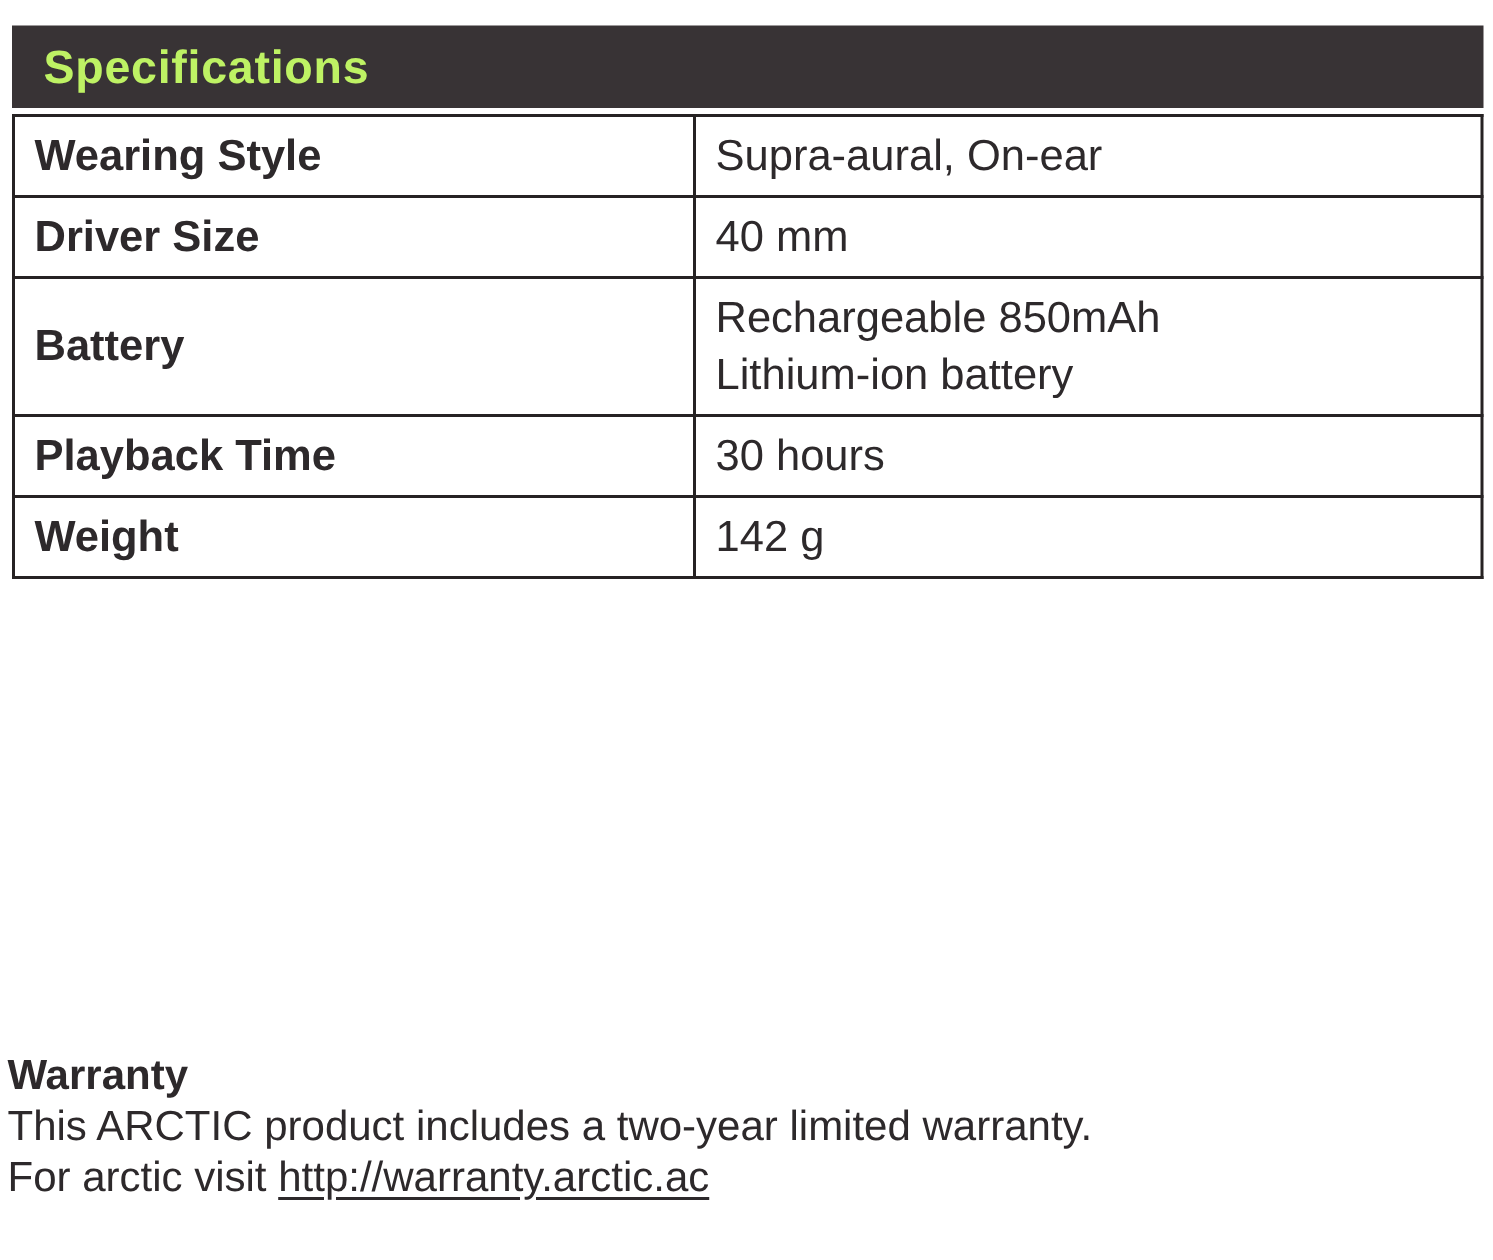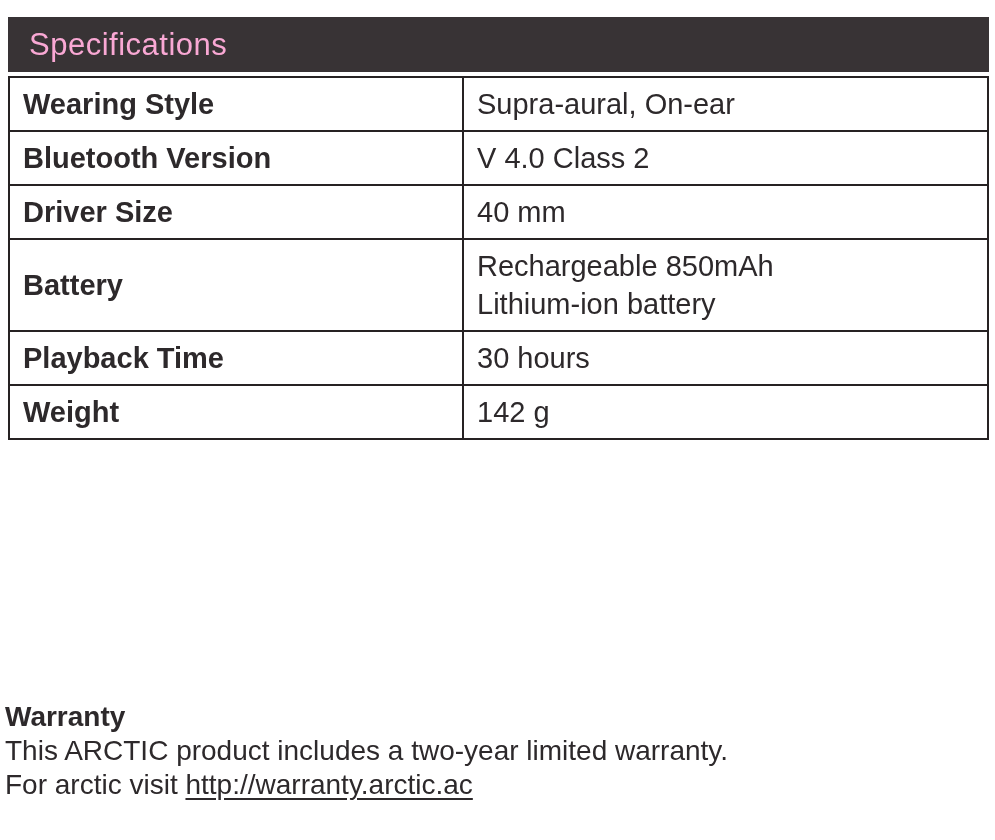--- a/index.html
+++ b/index.html
@@ -21,22 +21,22 @@
   }
   .spec-header {
     height: 55px;
     background: #383335;
     display: flex;
     align-items: center;
     padding-left: 21px;
     margin-bottom: 4px;
   }
   .spec-header .title {
-    color: #f9a8d4;
-    font-weight: normal;
+    color: #bef264;
+    font-weight: bold;
     font-size: 31px;
     letter-spacing: 0.5px;
   }
   table.spec-table {
     width: 100%;
     border-collapse: collapse;
     table-layout: fixed;
   }
   table.spec-table td {
     border: 2px solid #262223;
@@ -77,24 +77,20 @@
       <span class="title">Specifications</span>
     </div>
 
     <table class="spec-table">
       <tbody>
         <tr>
           <td class="spec-label">Wearing Style</td>
           <td class="spec-value">Supra-aural, On-ear</td>
         </tr>
         <tr>
-          <td class="spec-label">Bluetooth Version</td>
-          <td class="spec-value">V 4.0 Class 2</td>
-        </tr>
-        <tr>
           <td class="spec-label">Driver Size</td>
           <td class="spec-value">40 mm</td>
         </tr>
         <tr>
           <td class="spec-label">Battery</td>
           <td class="spec-value">Rechargeable 850mAh
 Lithium-ion battery</td>
         </tr>
         <tr>
           <td class="spec-label">Playback Time</td>

